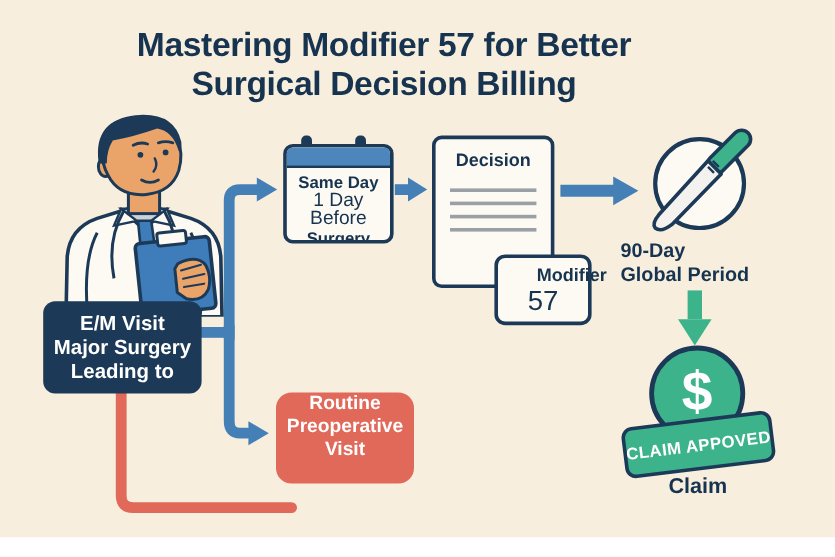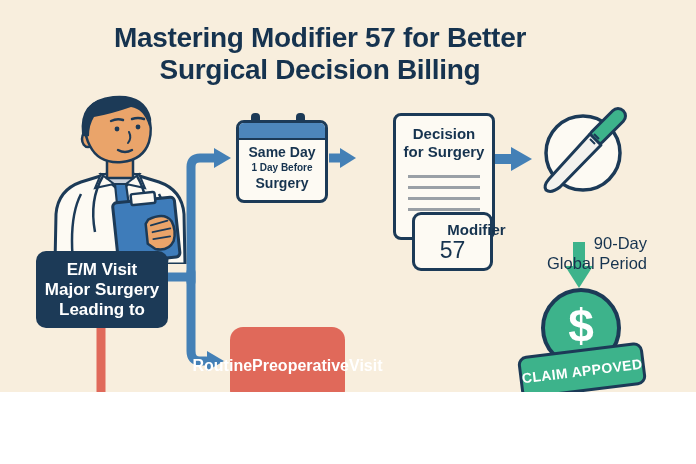--- a/index.html
+++ b/index.html
@@ -1,17 +1,17 @@
 <!DOCTYPE html>
 <html style="--c-bg: #f8eedd; --c-navy: #1c3a57; --c-text: #16334f; --c-blue: #4480b6; --c-calendar-header: #4d86bb; --c-red: #e0695a; --c-green: #3db38b; --c-paper: #fdfaf3; --c-skin: #eaa46a; --c-shirt: #ccd2da; --c-clipboard-blue: #3e7cba; --c-doc-line: #9aa0a6;"><head>
 <meta charset="utf-8">
 <style>
   html,body{margin:0;padding:0;}
   .canvas{
-    position:relative;width:696px;height:392px;overflow:hidden;
+    position:relative;width:696px;height:448px;overflow:hidden;
     background:var(--c-bg,#f8eedd);
     font-family:"Liberation Sans","DejaVu Sans",sans-serif;
     color:var(--c-text,#16334f);
   }
   .abs{position:absolute;}
   
   .title{left:10px;top:22px;width:620px;text-align:center;
     font-weight:bold;font-size:28px;line-height:32px;letter-spacing:-0.3px;
     color:var(--c-text,#16334f);z-index:2;}
   
@@ -26,57 +26,57 @@
   
   .calendar{left:236px;top:113px;width:92px;height:90px;z-index:3;}
   .cal-peg{position:absolute;top:0;width:9px;height:17px;border-radius:4px;
     background:var(--c-navy,#1c3a57);}
   .cal-body{position:absolute;left:0;top:7px;width:92px;height:83px;
     background:var(--c-paper,#fdfaf3);border:3px solid var(--c-navy,#1c3a57);
     border-radius:8px;box-sizing:border-box;overflow:hidden;text-align:center;}
   .cal-header{height:15px;background:var(--c-calendar-header,#4d86bb);
     border-bottom:2.5px solid var(--c-navy,#1c3a57);}
   .cal-l1{margin-top:4px;font-weight:bold;font-size:14px;line-height:16px;}
-  .cal-l2{font-weight:bold;font-size:10px;line-height:15px;}
+  .cal-l2{font-weight:normal;font-size:16px;line-height:15px;}
   .cal-l3{font-weight:bold;font-size:14px;line-height:17px;}
   
   .doc{left:360px;top:113px;width:102px;height:127px;background:var(--c-paper,#fdfaf3);
     border:3px solid var(--c-navy,#1c3a57);border-radius:8px;box-sizing:border-box;
-    z-index:3;text-align:center;margin-left:33px;}
+    z-index:3;text-align:center;}
   .doc-title{padding-top:9px;font-weight:bold;font-size:15px;line-height:18px;}
   .doc-lines{margin-top:14px;}
   .doc-line{height:3px;margin:0 12px 8px 12px;background:var(--c-doc-line,#9aa0a6);}
   
   .modifier{left:412px;top:212px;width:81px;height:59px;background:var(--c-paper,#fdfaf3);
     border:3.5px solid var(--c-navy,#1c3a57);border-radius:9px;box-sizing:border-box;
     z-index:4;display:flex;flex-direction:column;justify-content:center;align-items:center;}
   .mod-label{font-weight:bold;font-size:15px;line-height:17px;margin-left:48px;}
   .mod-number{font-weight:normal;font-size:23px;line-height:25px;}
   
   .scalpel{left:534px;top:106px;z-index:3;}
   
-  .global-text{left:517px;top:200px;width:130px;text-align:right;
-    font-weight:normal;font-size:16.5px;line-height:19.5px;z-index:2;margin-top:34px;}
+  .global-text{left:517px;top:200px;width:130px;text-align:left;
+    font-weight:bold;font-size:16.5px;line-height:19.5px;z-index:2;}
   
   .dollar{left:541px;top:288px;width:80px;height:80px;border-radius:50%;
     background:var(--c-green,#3db38b);border:4px solid var(--c-navy,#1c3a57);
     box-sizing:border-box;z-index:3;display:flex;align-items:center;justify-content:center;
     color:#fff;font-weight:bold;font-size:46px;padding-bottom:4px;}
   
   .stamp{left:519px;top:349px;width:126px;height:43px;background:var(--c-green,#3db38b);
     border:3px solid var(--c-navy,#1c3a57);border-radius:9px;box-sizing:border-box;
     transform:rotate(-7deg);z-index:4;display:flex;align-items:center;justify-content:center;
     color:#fff;font-weight:bold;font-size:14px;letter-spacing:0.4px;white-space:nowrap;}
   
   .claim-text{left:500px;top:395px;width:163px;text-align:center;
     font-weight:bold;font-size:18px;line-height:20px;z-index:2;}
   
   .routine{left:230px;top:327px;width:115px;height:76px;background:var(--c-red,#e0695a);
-    border-radius:13px;z-index:3;color:#fff;display:flex;flex-direction:row;
-    justify-content:center;align-items:center;font-weight:bold;font-size:16px;
+    border-radius:13px;z-index:3;color:#fff;display:flex;flex-direction:column;
+    justify-content:flex-start;align-items:center;font-weight:bold;font-size:16px;
     line-height:19px;text-align:center;}
 </style>
 </head>
 <body>
 
 <div class="canvas">
 
   <div class="abs title">
     <div>Mastering Modifier 57 for Better</div>
     <div>Surgical Decision Billing</div>
@@ -154,21 +154,20 @@
       <div class="cal-header"></div>
       <div class="cal-l1">Same Day</div>
       <div class="cal-l2">1 Day Before</div>
       <div class="cal-l3">Surgery</div>
     </div>
   </div>
 
   <div class="abs doc">
     <div class="doc-title">
       <div>Decision</div>
-      <div>for Surgery</div>
     </div>
     <div class="doc-lines">
       <div class="doc-line"></div>
       <div class="doc-line"></div>
       <div class="doc-line"></div>
       <div class="doc-line"></div>
     </div>
   </div>
 
   <div class="abs modifier">
@@ -191,20 +190,21 @@
 
   <div class="abs dollar">
     <span>$</span>
   </div>
 
   <div class="abs stamp">
     <span>CLAIM APPOVED</span>
   </div>
 
   <div class="abs claim-text">
+    <div>Claim</div>
   </div>
 
   <div class="abs routine">
     <div>Routine</div>
     <div>Preoperative</div>
     <div>Visit</div>
   </div>
 
 </div>
 

